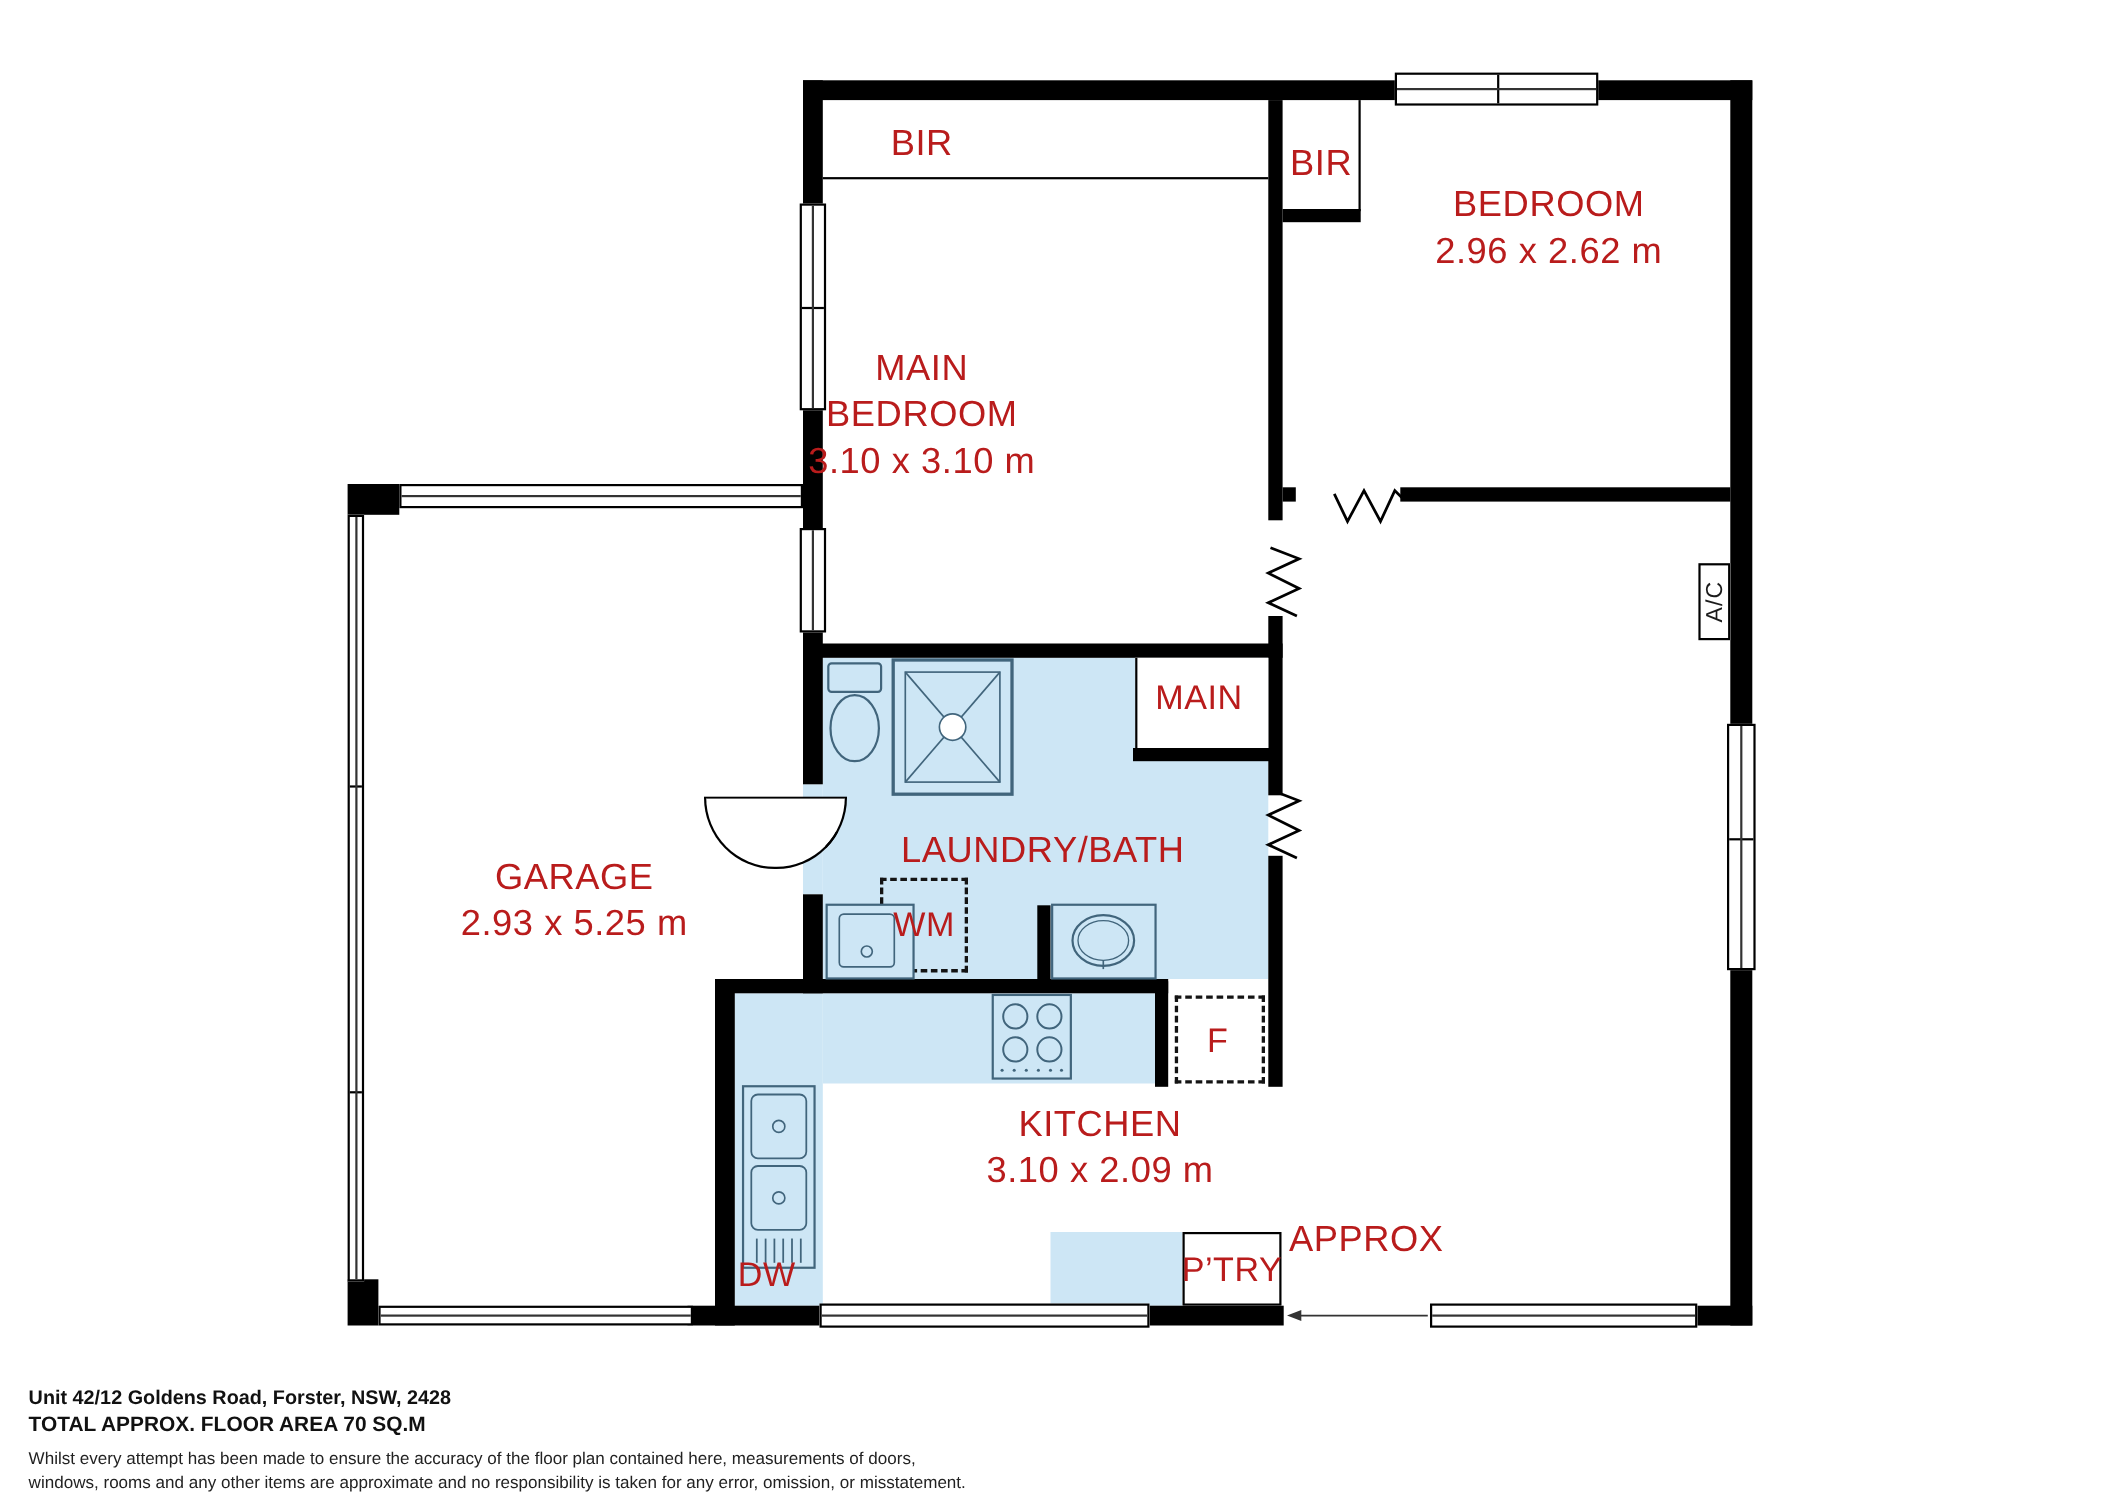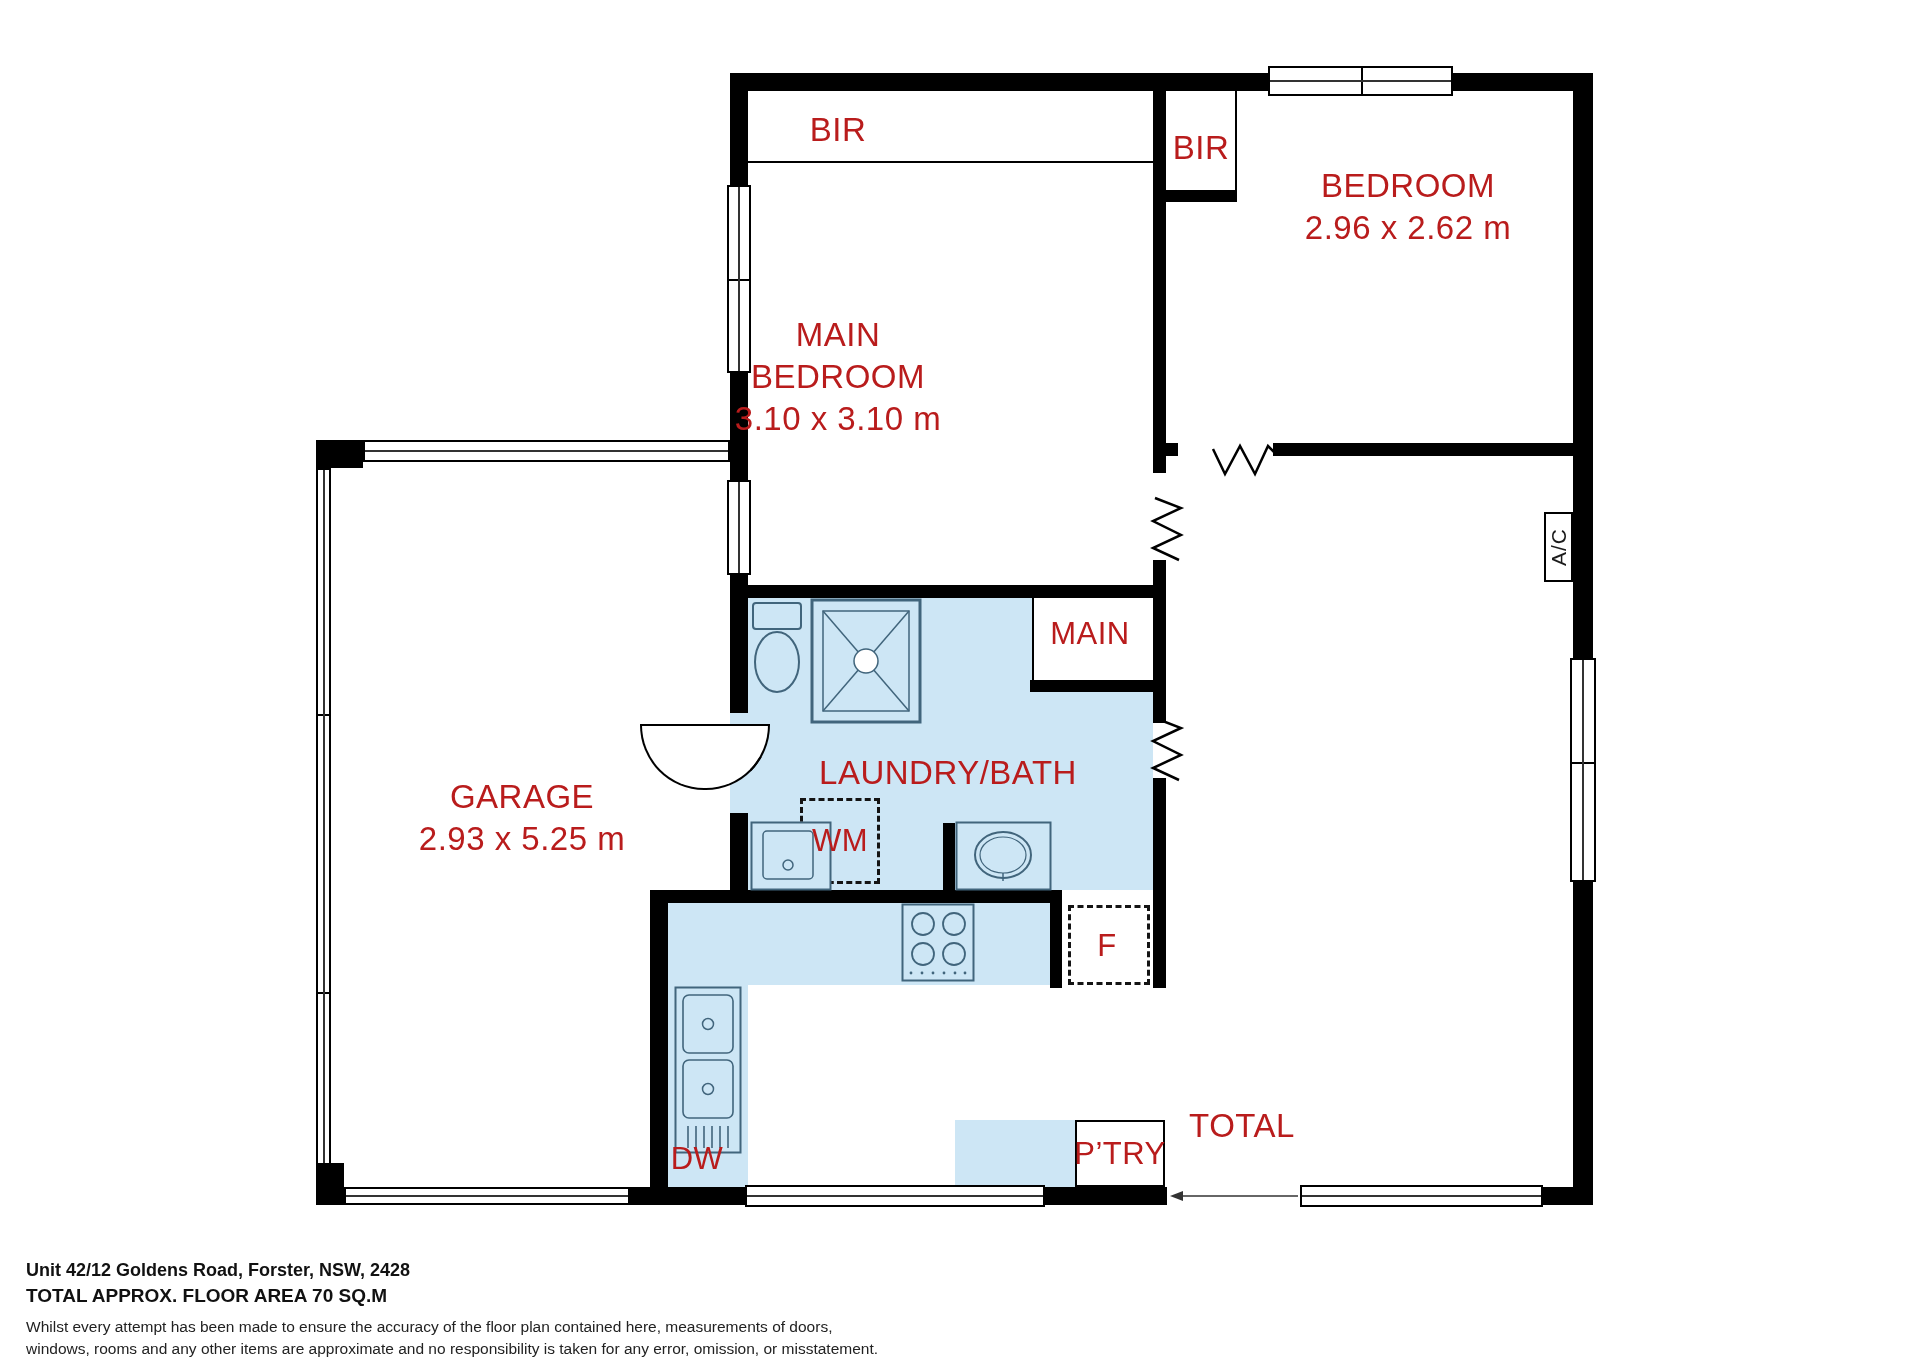--- a/index.html
+++ b/index.html
@@ -192,27 +192,31 @@
   <div class="lbl" style="left:1408px; top:207px;">
     <div>BEDROOM</div>
     <div>2.96 x 2.62 m</div>
   </div>
 
 
   <div class="lbl" style="left:948px; top:773px;">
     <div>LAUNDRY/BATH</div>
   </div>
 
+  <div class="lbl" style="left:1000px; top:1043px;">
+    <div>KITCHEN</div>
+    <div>3.10 x 2.09 m</div>
+  </div>
 
   <div class="lbl" style="left:522px; top:818px;">
     <div>GARAGE</div>
     <div>2.93 x 5.25 m</div>
   </div>
 
-  <div class="lbl" style="left:1242px; top:1126px;">TOTAL</div>
+  <div class="lbl" style="left:1242px; top:1126px;">APPROX</div>
   <div class="lbl small" style="left:1090px; top:634px;">MAIN</div>
   <div class="lbl small" style="left:840px; top:841px;">WM</div>
   <div class="lbl small" style="left:697px; top:1159px;">DW</div>
   <div class="lbl small" style="left:1107px; top:946px;">F</div>
   <div class="lbl small" style="left:1120px; top:1154px;">P’TRY</div>
 
   <div id="footer">
     <div class="addr">Unit 42/12 Goldens Road, Forster, NSW, 2428</div>
     <div class="area">TOTAL APPROX. FLOOR AREA 70 SQ.M</div>
     <div class="disc">Whilst every attempt has been made to ensure the accuracy of the floor plan contained here, measurements of doors,</div>

